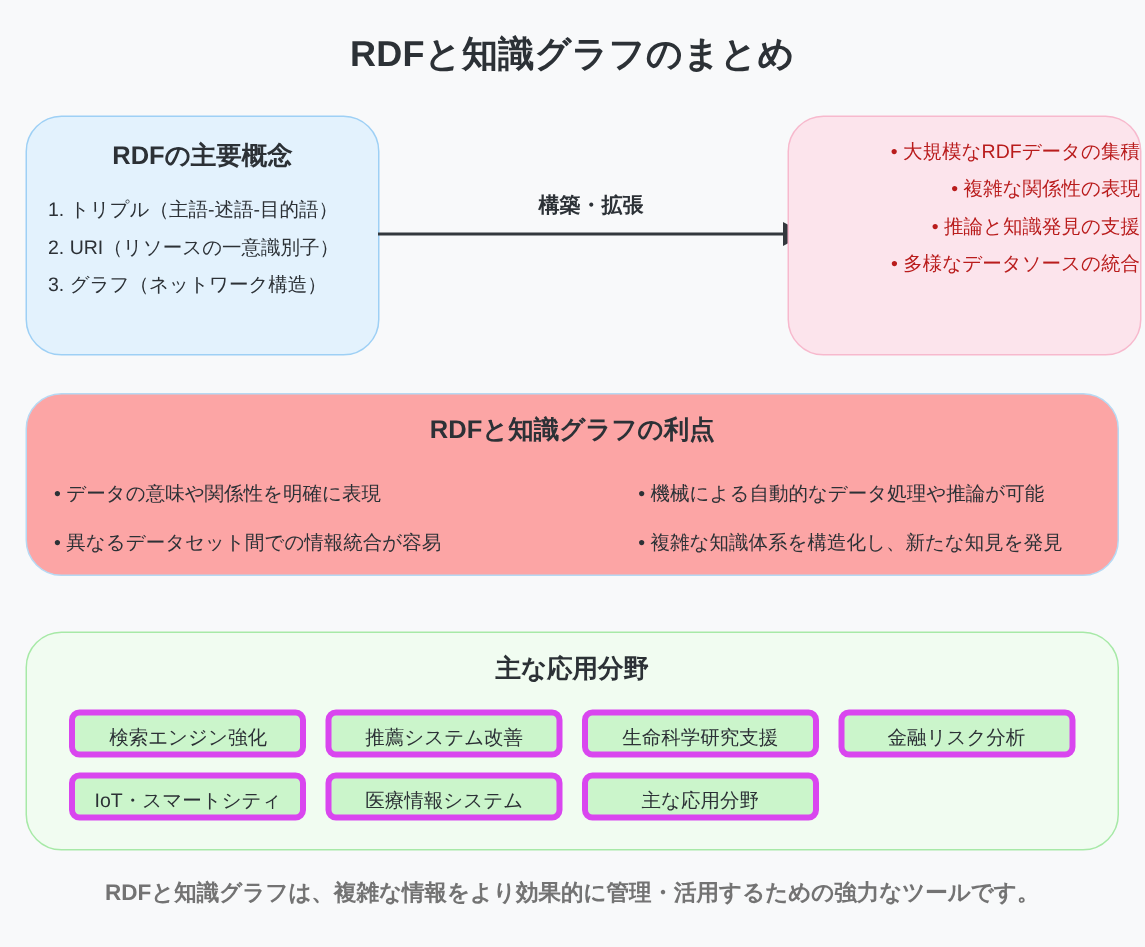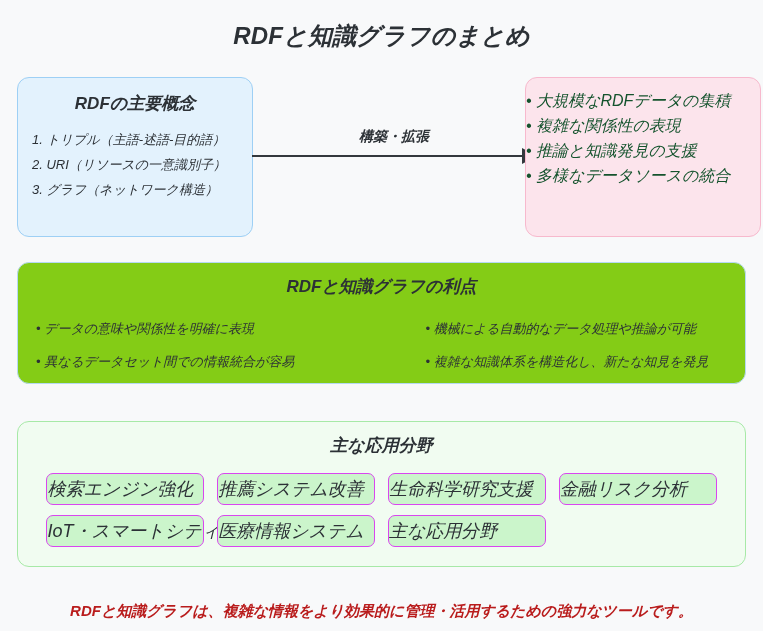--- a/index.html
+++ b/index.html
@@ -14,41 +14,40 @@
     color: #2c3136;
     overflow: hidden;
     position: relative;
   }
 
   .page {
     position: relative;
     width: 662px;
     height: 631px;
     box-sizing: border-box;
-    font-style: italic;
   }
 
   
   .main-title {
     position: absolute;
     left: 0;
     top: 20px;
     width: 763px;
     text-align: center;
     font-size: 24px;
     font-weight: bold;
     color: #2c3136;
     letter-spacing: 0.2px;
   }
 
   
   .card {
     position: absolute;
     box-sizing: border-box;
-    border-radius: 12px;
+    border-radius: 24px;
   }
 
   .card-title {
     text-align: center;
     font-size: 17px;
     font-weight: bold;
     color: #2c3136;
   }
 
   #concepts-card {
@@ -82,25 +81,25 @@
     border: 1.5px solid #f7b9cd;
   }
   #features-card .card-title { margin-top: 14px; }
 
   .bullet-list {
     margin: 10px 0 0 0;
     padding: 0;
     list-style: none;
   }
   .bullet-list li {
-    font-size: 16px;
+    font-size: 13px;
     line-height: 25px;
-    color: #14532d;
-    white-space: nowrap;
-    text-align: left;
+    color: #b91c1c;
+    white-space: nowrap;
+    text-align: right;
   }
   .bullet-list li::before {
     content: "• ";
   }
 
   
   #flow-arrow {
     position: absolute;
     left: 250px;
     top: 128px;
@@ -135,21 +134,21 @@
     border-top: 8px solid transparent;
     border-bottom: 8px solid transparent;
   }
 
   
   #benefits-card {
     left: 17px;
     top: 262px;
     width: 729px;
     height: 122px;
-    background: #84cc16;
+    background: #fca5a5;
     border: 1.5px solid #b6d9f3;
   }
   #benefits-card .card-title { margin-top: 12px; }
 
   .benefits-grid {
     margin-top: 14px;
     display: grid;
     grid-template-columns: 1fr 1fr;
     column-gap: 0px;
     row-gap: 0px;
@@ -185,39 +184,39 @@
     grid-template-columns: repeat(4, 1fr);
     justify-items: center;
     row-gap: 10px;
     padding: 0 22px;
   }
   .tag {
     box-sizing: border-box;
     width: 158px;
     height: 32px;
     line-height: 30px;
-    font-size: 18px;
+    text-align: center;
+    font-size: 13px;
     color: #2c3136;
     background: #cbf5cb;
-    border: 1px solid #d946ef;
+    border: 4px solid #d946ef;
     border-radius: 7px;
     white-space: nowrap;
   }
 
   
   #footer-note {
     position: absolute;
     left: 0;
     top: 586px;
     width: 763px;
     text-align: center;
     font-size: 15px;
     font-weight: bold;
-    color: #b91c1c;
-    margin-top: 16px;
+    color: #737373;
   }
 </style>
 </head>
 <body>
 
 <div class="page">
 
   <div class="main-title">RDFと知識グラフのまとめ</div>
 
   <div class="card" id="concepts-card">

